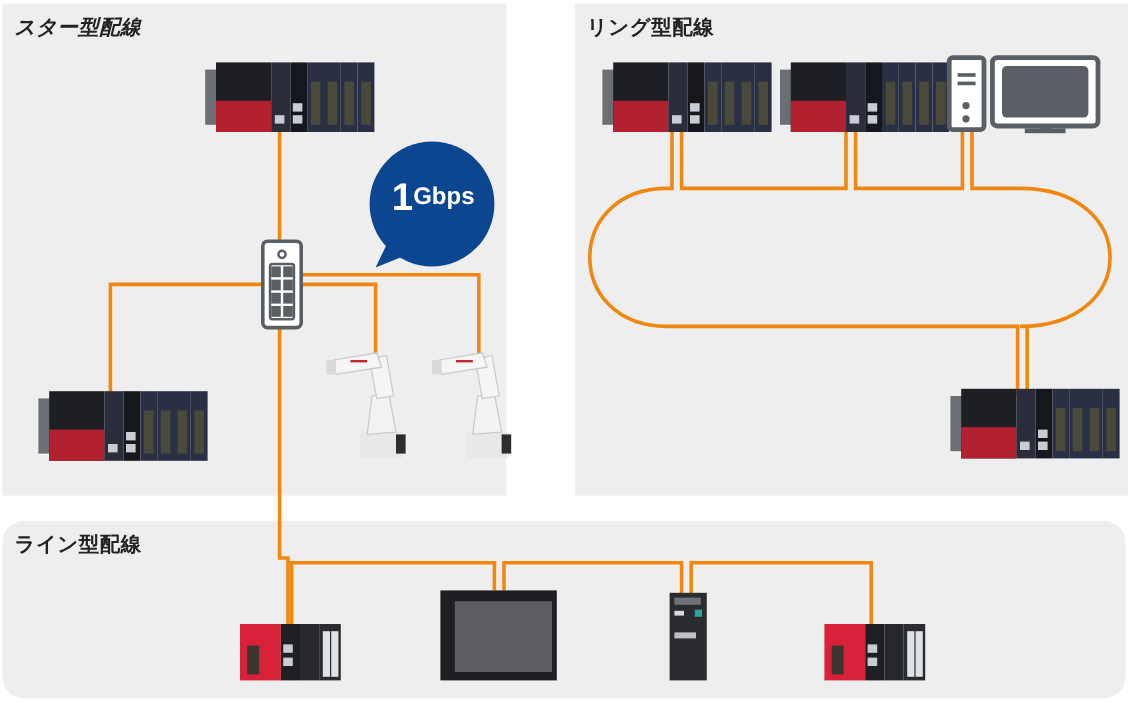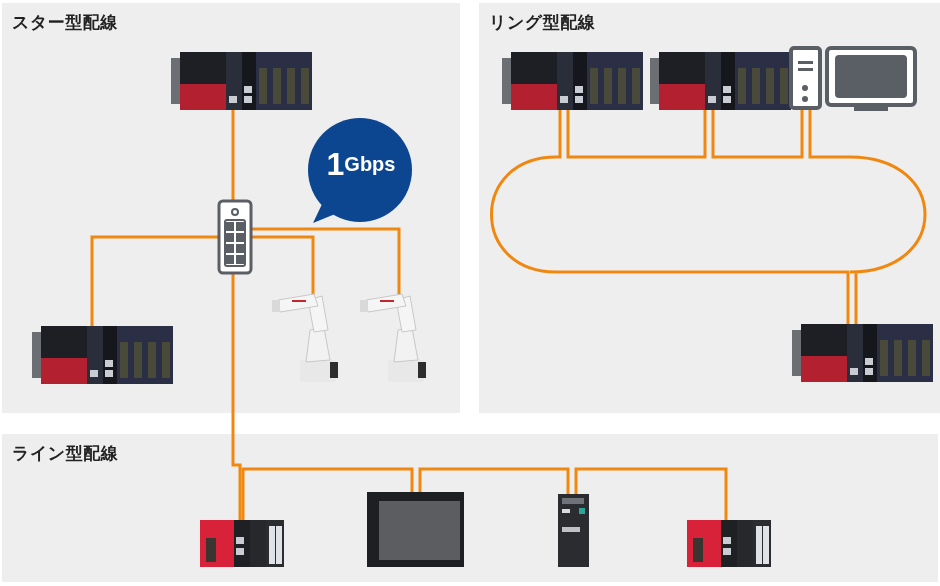--- a/index.html
+++ b/index.html
@@ -1,21 +1,21 @@
 <!DOCTYPE html>
 <html><head>
 <meta charset="utf-8">
 <style>
   html,body{margin:0;padding:0;background:#ffffff;}
   body{width:940px;height:586px;position:relative;overflow:hidden;font-family:"DejaVu Sans","Liberation Sans",sans-serif;}
   .panel{position:absolute;background:#eeeeee;}
   .panel-title{position:absolute;left:10px;top:8px;font-size:17px;font-weight:bold;color:#222;letter-spacing:0.5px;}
-  #star-panel{left:2px;top:3px;width:458px;height:410px;}
+  #star-panel{left:2px;top:3px;width:420px;height:410px;font-style:italic;}
   #ring-panel{left:479px;top:3px;width:524px;height:410px;}
-  #line-panel{left:2px;top:434px;width:936px;height:148px;}
+  #line-panel{left:2px;top:434px;width:936px;height:148px;border-radius:18px;}
   #line-panel .panel-title{top:8px;}
   svg.wires{position:absolute;left:0;top:0;width:940px;height:586px;}
   .bubble-text{position:absolute;left:316px;top:146px;width:90px;text-align:center;color:#fff;font-family:"Liberation Sans",sans-serif;font-weight:bold;}
   .bubble-text .big{font-size:32px;vertical-align:middle;}
   .bubble-text .small{font-size:20px;vertical-align:middle;}
 </style>
 </head>
 <body>
 
 <div class="panel" id="star-panel">

